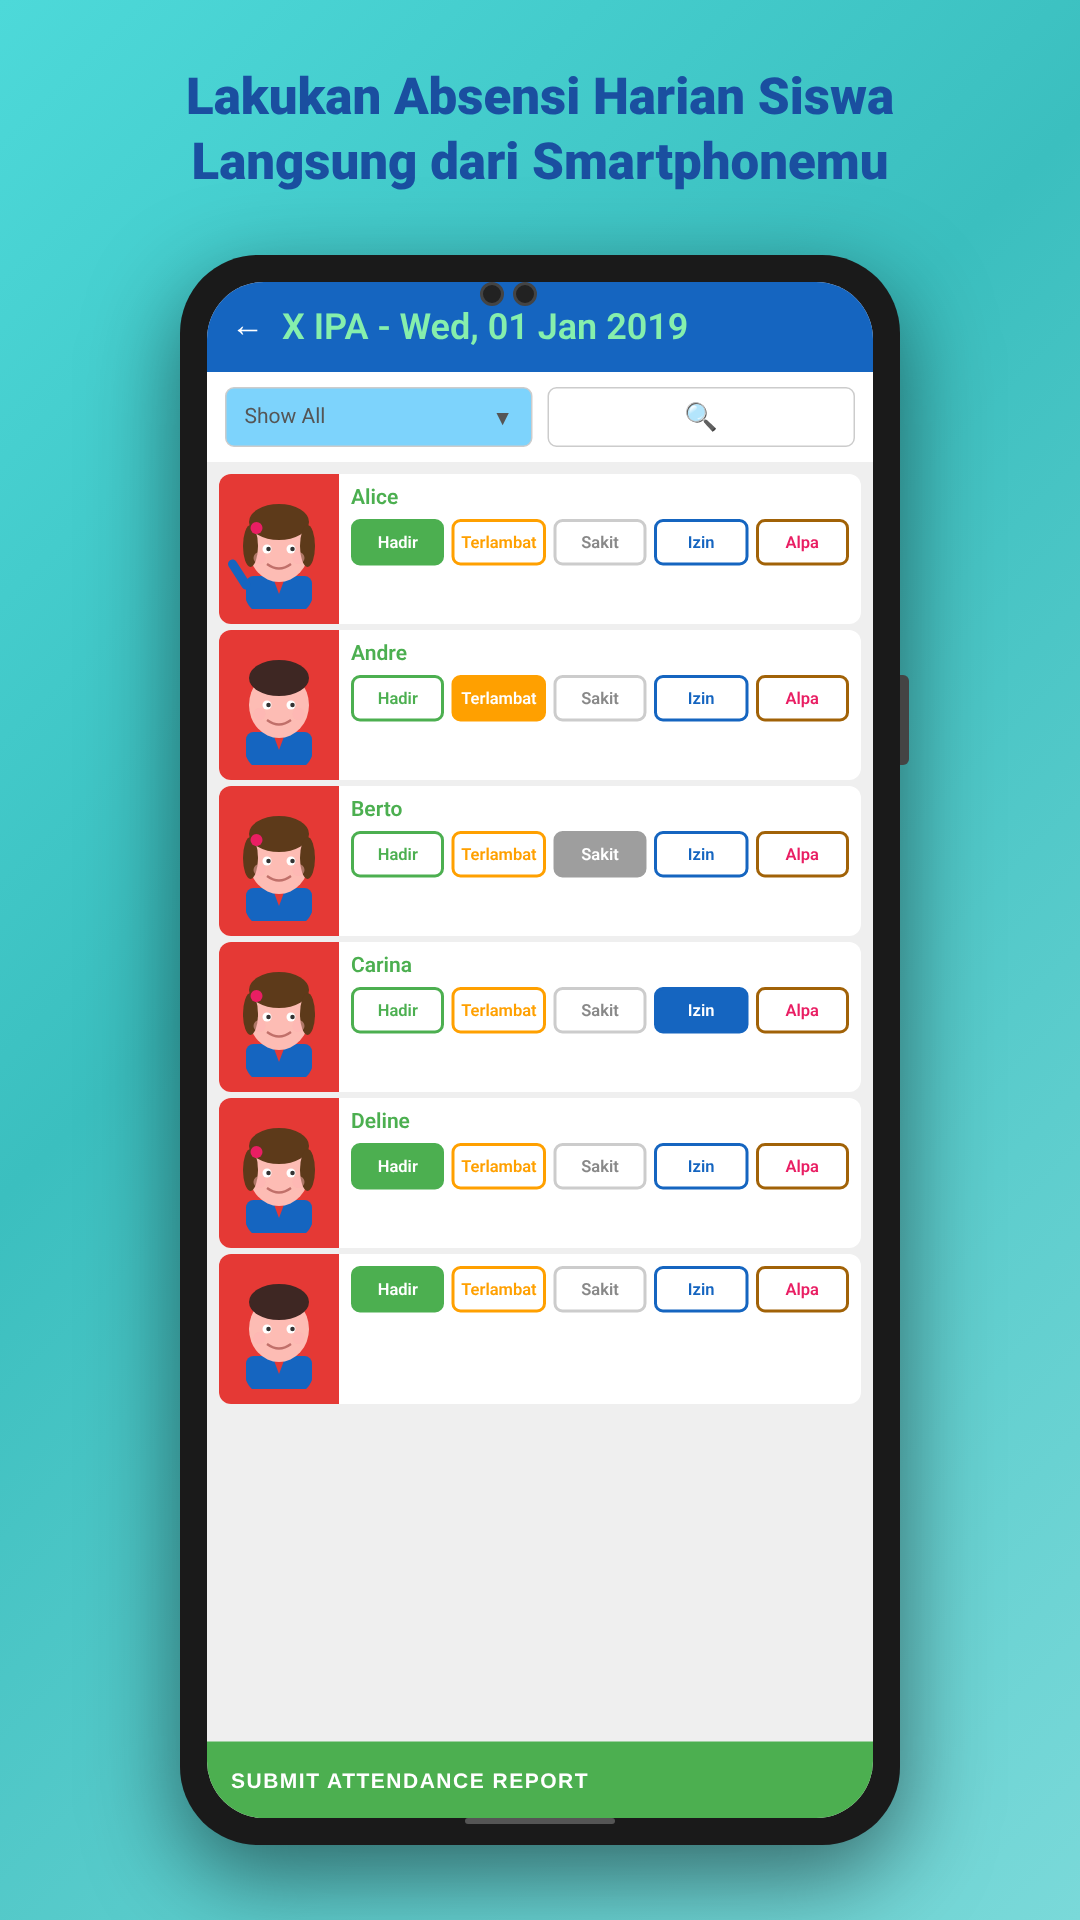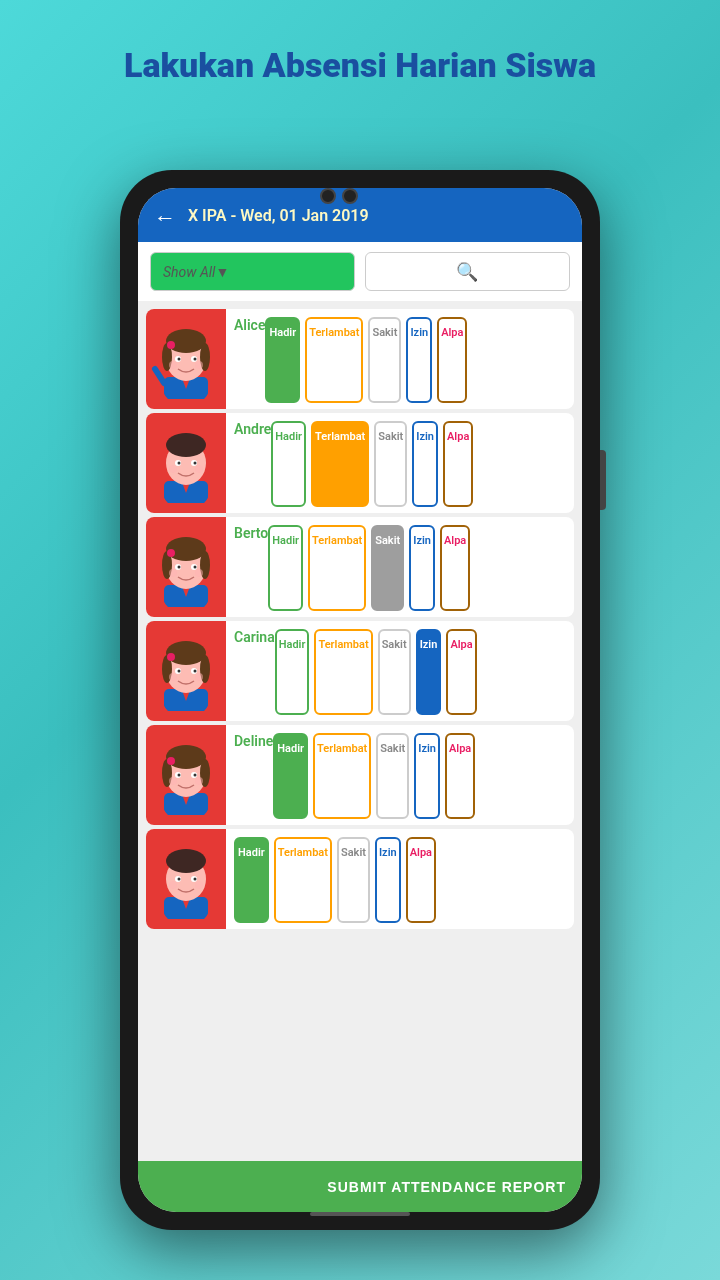--- a/index.html
+++ b/index.html
@@ -94,44 +94,44 @@
     }
 
     .back-btn {
       color: white;
       font-size: 22px;
       cursor: pointer;
       line-height: 1;
     }
 
     .top-bar-title {
-      color: #fef9c3;
-      font-size: 16px;
+      color: #86efac;
+      font-size: 24px;
       font-weight: 600;
     }
 
     
     .filter-row {
       display: flex;
       gap: 10px;
       padding: 10px 12px;
       background: white;
       flex-shrink: 0;
     }
 
     .dropdown-box {
       flex: 1;
       border: 1.5px solid #ccc;
       border-radius: 6px;
       padding: 8px 12px;
       display: flex;
       align-items: center;
-      background: #22c55e;
+      justify-content: space-between;
+      background: #7dd3fc;
       cursor: pointer;
-      font-style: italic;
     }
 
     .dropdown-box span {
       font-size: 14px;
       color: #555;
     }
 
     .dropdown-arrow {
       color: #888;
       font-size: 12px;
@@ -183,21 +183,21 @@
       display: flex;
       align-items: center;
       justify-content: center;
       min-height: 100px;
     }
 
     .student-info {
       flex: 1;
       padding: 8px 8px 6px;
       display: flex;
-      flex-direction: row;
+      flex-direction: column;
     }
 
     .student-name {
       font-size: 14px;
       font-weight: 600;
       color: #4CAF50;
       margin-bottom: 6px;
     }
 
     .attendance-btns {
@@ -234,41 +234,42 @@
       flex-shrink: 0;
     }
 
     .submit-btn {
       width: 100%;
       background: #4CAF50;
       color: white;
       font-size: 14px;
       font-weight: 700;
       letter-spacing: 1px;
-      text-align: right;
+      text-align: left;
       cursor: pointer;
       border: none;
     }
 
     .phone-bottom-bar {
       position: absolute;
       bottom: 14px;
       left: 50%;
       transform: translateX(-50%);
       width: 100px;
       height: 4px;
       background: #555;
       border-radius: 2px;
     }
   </style>
 </head>
 <body>
 
 <div class="headline">
   <span>Lakukan Absensi Harian Siswa</span><br>
+  <span>Langsung dari Smartphonemu</span>
 </div>
 
 <div class="phone-wrapper">
   <div class="phone-outer">
     <div class="phone-camera-left"></div>
     <div class="phone-camera-right"></div>
     <div class="phone-btn-right"></div>
 
     <div class="phone-screen">
 

